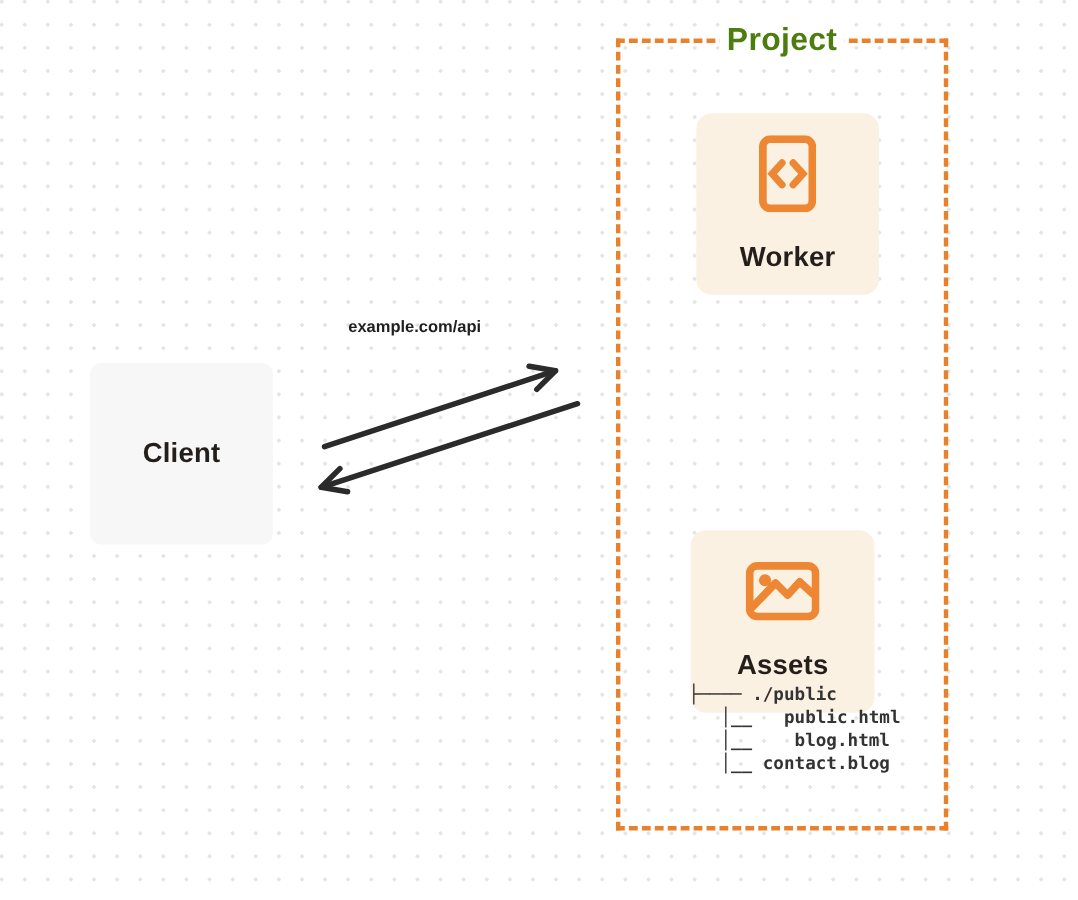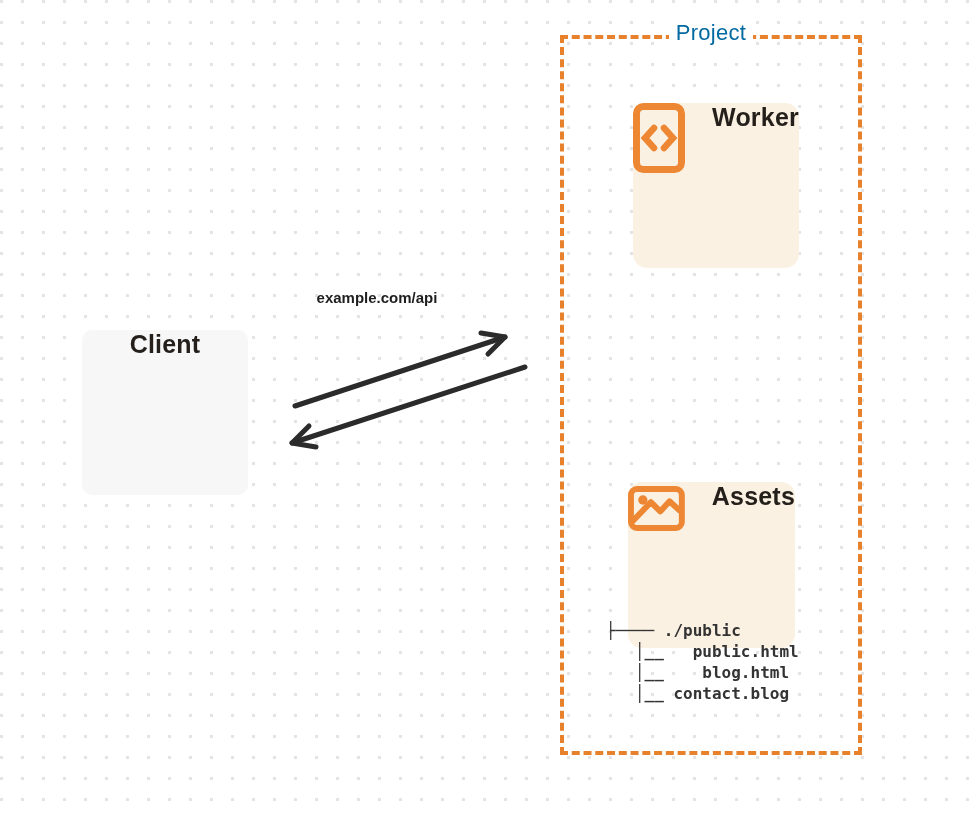--- a/index.html
+++ b/index.html
@@ -30,30 +30,32 @@
     position: absolute;
     left: 560px; top: 20px;
     width: 302px;
     text-align: center;
     z-index: 3;
   }
   .project-label-wrap span {
     display: inline-block;
     background: #ffffff;
     padding: 0 7px;
-    font-size: 22px;
-    font-weight: normal;
-    color: #0369a1;
+    font-size: 29px;
+    font-weight: bold;
+    color: #4d7c0f;
     letter-spacing: 0.3px;
   }
 
   
   .card {
     position: absolute;
     display: flex;
+    flex-direction: column;
+    align-items: center;
     justify-content: center;
     box-sizing: border-box;
   }
   .card .card-label {
     font-weight: bold;
     color: #241f1a;
     font-size: 25px;
     letter-spacing: 0.2px;
   }
   .card-worker {
@@ -74,21 +76,21 @@
   .card-client {
     left: 82px; top: 330px;
     width: 166px; height: 165px;
     background: #f7f7f7;
     border-radius: 10px;
   }
 
   
   .file-tree {
     position: absolute;
-    left: 606px; top: 620px;
+    left: 626px; top: 620px;
     margin: 0;
     font-family: "DejaVu Sans Mono", monospace;
     font-size: 16px;
     font-weight: bold;
     line-height: 21px;
     color: #333333;
     white-space: pre;
     z-index: 2;
   }
 

